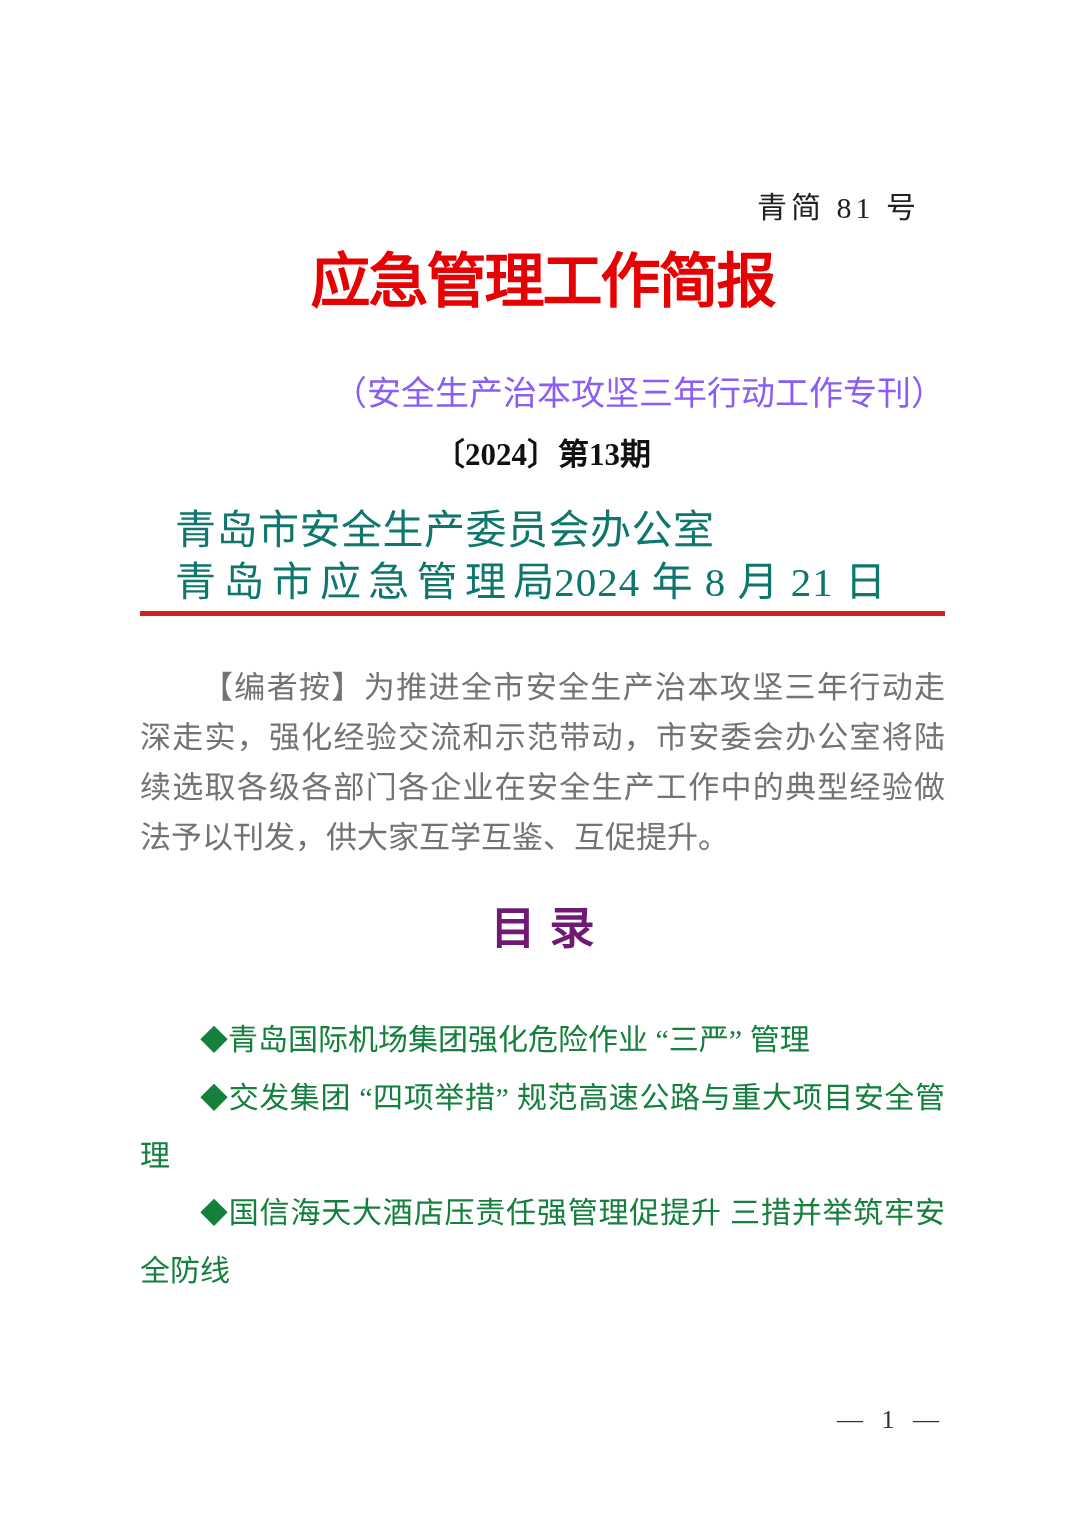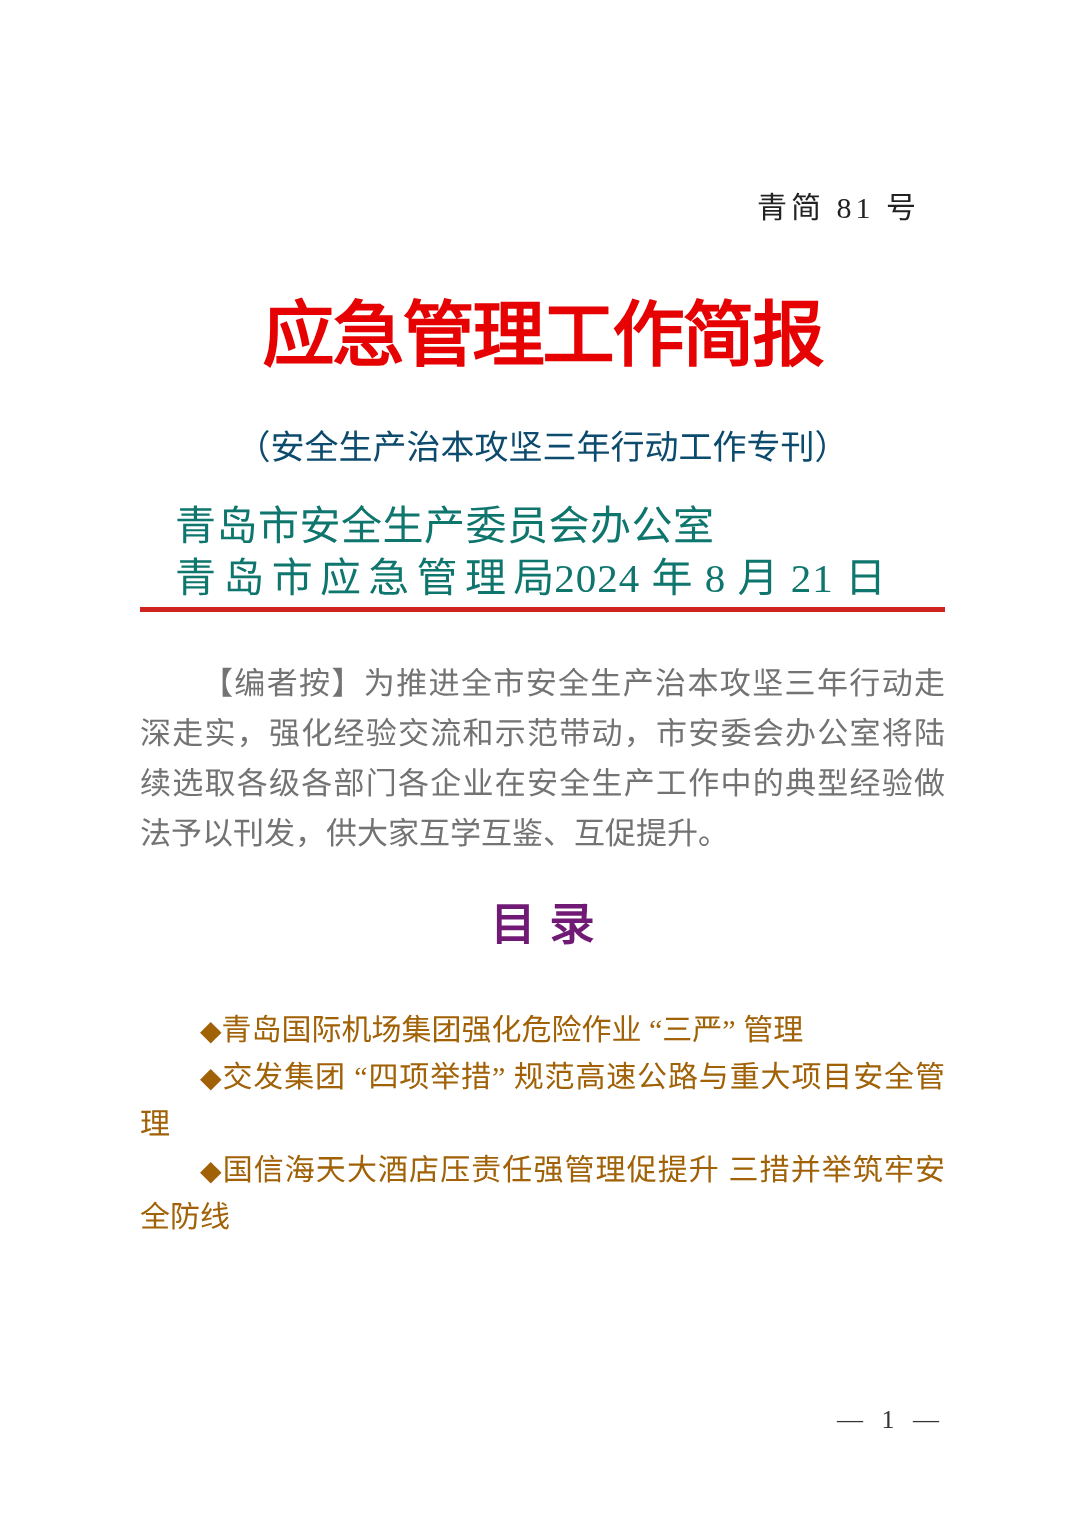--- a/index.html
+++ b/index.html
@@ -24,35 +24,34 @@
   .doc-number {
     margin-top: 190px;
     text-align: right;
     padding-right: 25px;
     font-size: 30px;
     line-height: 36px;
     letter-spacing: 4px;
     color: #222;
   }
   .masthead-title {
-    margin-top: 54px;
     text-align: center;
-    font-size: 72px;
+    font-size: 60px;
     line-height: 112px;
     font-weight: 900;
     letter-spacing: -2px;
     color: var(--title-red, #e60202);
     white-space: nowrap;
   }
   .subtitle {
     margin-top: 34px;
-    text-align: center;
+    text-align: right;
     font-size: 34px;
     line-height: 44px;
-    color: #0c4a6e;
+    color: #8b5cf6;
   }
   .issue {
     margin-top: 20px;
     text-align: center;
     font-size: 31px;
     line-height: 38px;
     font-weight: bold;
     color: #111;
   }
   .issuer-block {
@@ -106,24 +105,25 @@
     font-weight: bold;
     letter-spacing: 14px;
     padding-left: 14px;
     color: #701a75;
   }
   .toc-list {
     margin-top: 54px;
   }
   .toc-item {
     font-size: 30px;
-    line-height: 46px;
+    line-height: 57px;
     text-indent: 2em;
     text-align: justify;
-    color: #a16207;
+    color: #15803d;
+    font-family: Liberation Serif, serif;
   }
   .toc-item .bullet {
     font-size: 28px;
   }
   .page-number {
     position: absolute;
     top: 1404px;
     right: 135px;
     font-size: 26px;
     line-height: 32px;
@@ -136,20 +136,21 @@
 <body>
 
 <div class="page">
 
   <div class="doc-number">青简 81 号</div>
 
   <h1 class="masthead-title">应急管理工作简报</h1>
 
   <div class="subtitle">（安全生产治本攻坚三年行动工作专刊）</div>
 
+  <div class="issue">〔2024〕第13期</div>
 
   <div class="issuer-block">
     <div class="issuer-line1">青岛市安全生产委员会办公室</div>
     <div class="issuer-row2">
       <div class="issuer-line2">青岛市应急管理局</div>
       <div class="issue-date">2024 年 8 月 21 日</div>
     </div>
   </div>
 
   <div class="red-rule"></div>

